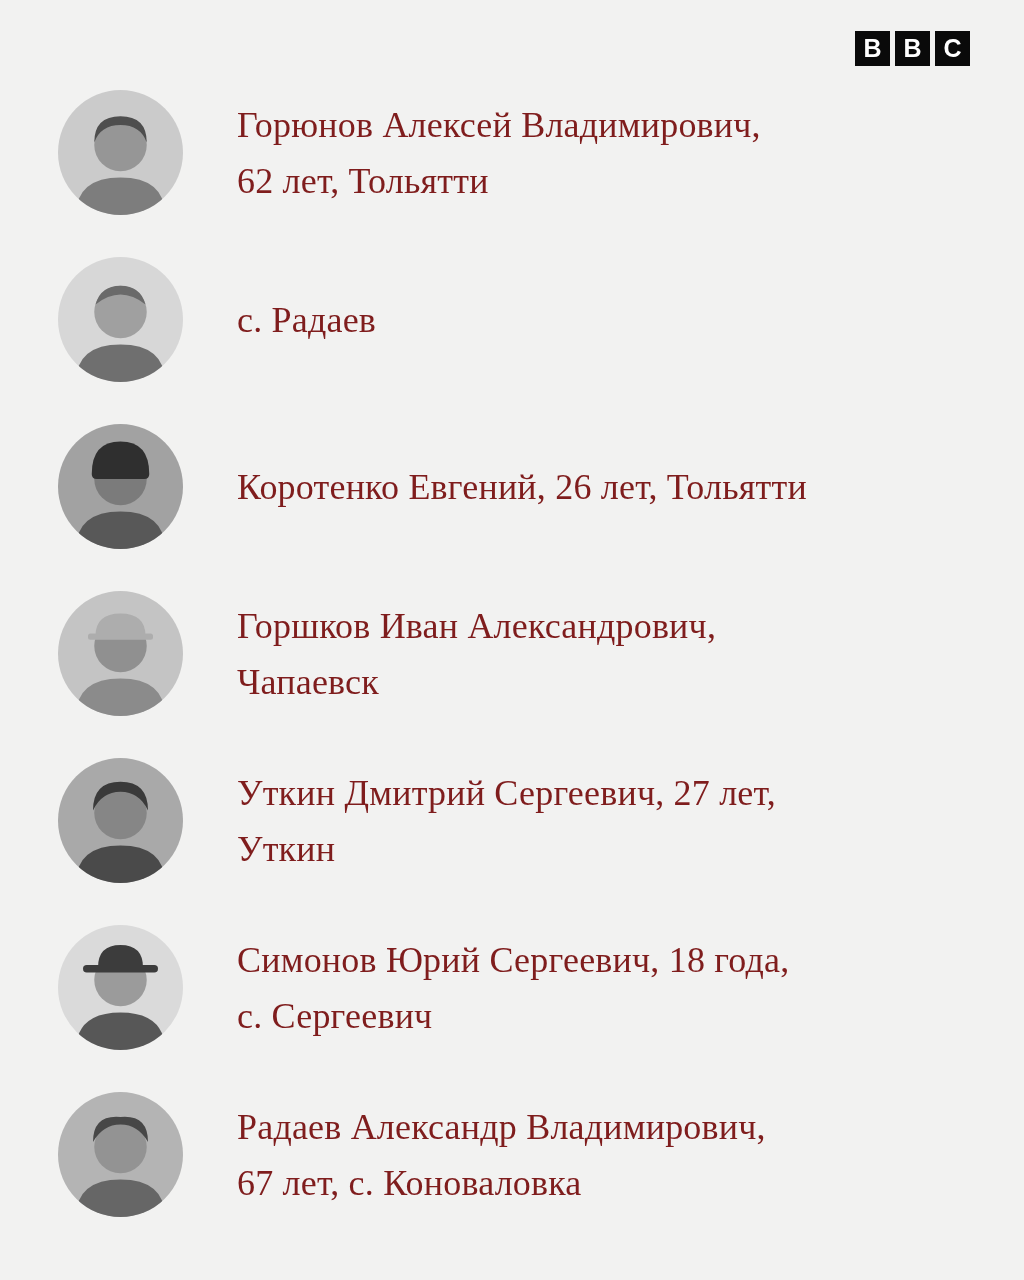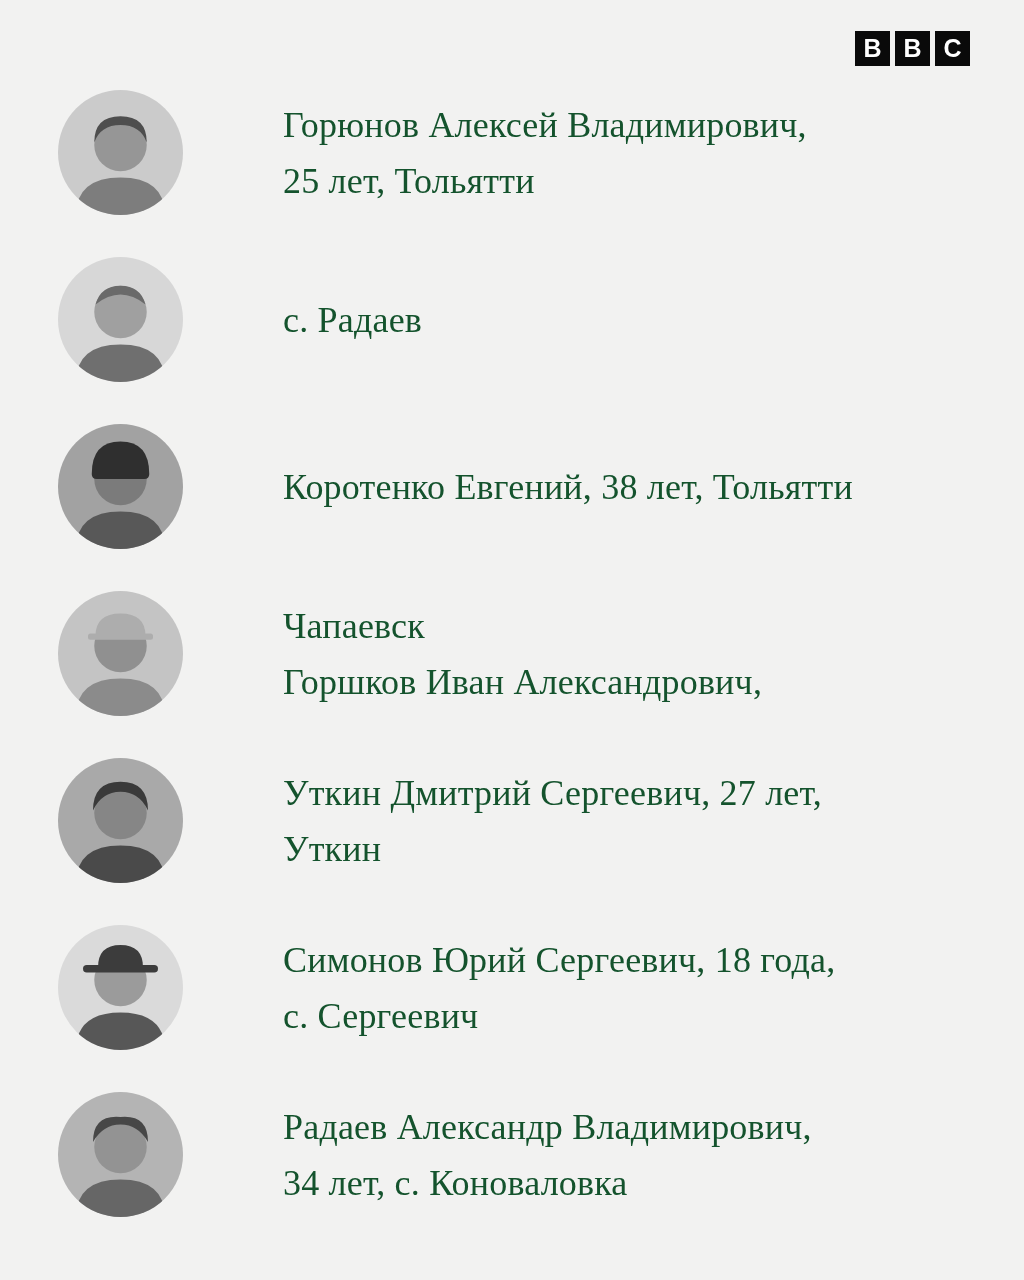--- a/index.html
+++ b/index.html
@@ -51,23 +51,22 @@
     width: 125px;
     height: 125px;
     border-radius: 50%;
     overflow: hidden;
     flex-shrink: 0;
   }
   .face { width: 100%; height: 100%; display: block; }
   .name {
     font-size: 36px;
     line-height: 56px;
-    color: #14532d;
+    color: #7f1d1d;
     letter-spacing: 0.2px;
-    margin-left: 46px;
   }
 
   
   .v1 .bg{fill:#cbcbcb}.v1 .head{fill:#969696}.v1 .hair{fill:#4e4e4e}.v1 .body{fill:#7d7d7d}
   .v2 .bg{fill:#d7d7d7}.v2 .head{fill:#a0a0a0}.v2 .hair{fill:#6a6a6a}.v2 .body{fill:#6f6f6f}
   .v3 .bg{fill:#a2a2a2}.v3 .head{fill:#7b7b7b}.v3 .hair{fill:#2f2f2f}.v3 .body{fill:#585858}
   .v4 .bg{fill:#c4c4c4}.v4 .head{fill:#909090}.v4 .hair{fill:#adadad}.v4 .body{fill:#8b8b8b}
   .v5 .bg{fill:#a9a9a9}.v5 .head{fill:#868686}.v5 .hair{fill:#3a3a3a}.v5 .body{fill:#4a4a4a}
   .v6 .bg{fill:#dadada}.v6 .head{fill:#9b9b9b}.v6 .hair{fill:#3c3c3c}.v6 .body{fill:#575757}
   .v7 .bg{fill:#b4b4b4}.v7 .head{fill:#939393}.v7 .hair{fill:#474747}.v7 .body{fill:#666666}
@@ -87,21 +86,21 @@
     <div class="avatar" aria-label="grayscale-portrait-young-man-short-hair">
       <svg class="face v1" viewBox="0 0 100 100">
         <rect class="bg" x="0" y="0" width="100" height="100"></rect>
         <path class="body" d="M14,102 Q14,70 50,70 Q86,70 86,102 Z"></path>
         <circle class="head" cx="50" cy="44" r="21"></circle>
         <path class="hair" d="M29,42 Q29,21 50,21 Q71,21 71,42 Q66,28 50,28 Q34,28 29,42 Z"></path>
       </svg>
     </div>
     <div class="name">
       <div>Горюнов Алексей Владимирович,</div>
-      <div>25 лет, Тольятти</div>
+      <div>62 лет, Тольятти</div>
     </div>
   </div>
 
   <div class="row">
     <div class="avatar" aria-label="grayscale-portrait-smiling-middle-aged-man">
       <svg class="face v2" viewBox="0 0 100 100">
         <rect class="bg" x="0" y="0" width="100" height="100"></rect>
         <path class="body" d="M14,102 Q14,70 50,70 Q86,70 86,102 Z"></path>
         <circle class="head" cx="50" cy="44" r="21"></circle>
         <path class="hair" d="M30,38 Q34,23 50,23 Q66,23 70,38 Q60,30 50,30 Q40,30 30,38 Z"></path>
@@ -115,37 +114,37 @@
   <div class="row">
     <div class="avatar" aria-label="grayscale-portrait-man-in-dark-beanie">
       <svg class="face v3" viewBox="0 0 100 100">
         <rect class="bg" x="0" y="0" width="100" height="100"></rect>
         <path class="body" d="M14,102 Q14,70 50,70 Q86,70 86,102 Z"></path>
         <circle class="head" cx="50" cy="44" r="21"></circle>
         <path class="hair" d="M27,40 Q27,14 50,14 Q73,14 73,40 Q73,44 69,44 L31,44 Q27,44 27,40 Z"></path>
       </svg>
     </div>
     <div class="name">
-      <div>Коротенко Евгений, 38 лет, Тольятти</div>
+      <div>Коротенко Евгений, 26 лет, Тольятти</div>
     </div>
   </div>
 
   <div class="row">
     <div class="avatar" aria-label="grayscale-portrait-young-man-in-light-cap">
       <svg class="face v4" viewBox="0 0 100 100">
         <rect class="bg" x="0" y="0" width="100" height="100"></rect>
         <path class="body" d="M14,102 Q14,70 50,70 Q86,70 86,102 Z"></path>
         <circle class="head" cx="50" cy="44" r="21"></circle>
         <path class="hair" d="M30,36 Q30,18 50,18 Q70,18 70,36 Z"></path>
         <rect class="hair" x="24" y="34" width="52" height="5" rx="2"></rect>
       </svg>
     </div>
     <div class="name">
+      <div>Горшков Иван Александрович,</div>
       <div>Чапаевск</div>
-      <div>Горшков Иван Александрович,</div>
     </div>
   </div>
 
   <div class="row">
     <div class="avatar" aria-label="grayscale-portrait-man-dark-hair-outdoors">
       <svg class="face v5" viewBox="0 0 100 100">
         <rect class="bg" x="0" y="0" width="100" height="100"></rect>
         <path class="body" d="M14,102 Q14,70 50,70 Q86,70 86,102 Z"></path>
         <circle class="head" cx="50" cy="44" r="21"></circle>
         <path class="hair" d="M28,42 Q28,19 50,19 Q72,19 72,42 Q65,27 50,27 Q35,27 28,42 Z"></path>
@@ -177,17 +176,17 @@
     <div class="avatar" aria-label="grayscale-portrait-man-swept-back-hair">
       <svg class="face v7" viewBox="0 0 100 100">
         <rect class="bg" x="0" y="0" width="100" height="100"></rect>
         <path class="body" d="M14,102 Q14,70 50,70 Q86,70 86,102 Z"></path>
         <circle class="head" cx="50" cy="44" r="21"></circle>
         <path class="hair" d="M28,40 Q28,18 50,20 Q72,18 72,40 Q64,26 50,26 Q36,26 28,40 Z"></path>
       </svg>
     </div>
     <div class="name">
       <div>Радаев Александр Владимирович,</div>
-      <div>34 лет, с. Коноваловка</div>
+      <div>67 лет, с. Коноваловка</div>
     </div>
   </div>
 
 </div>
 
 </body></html>

